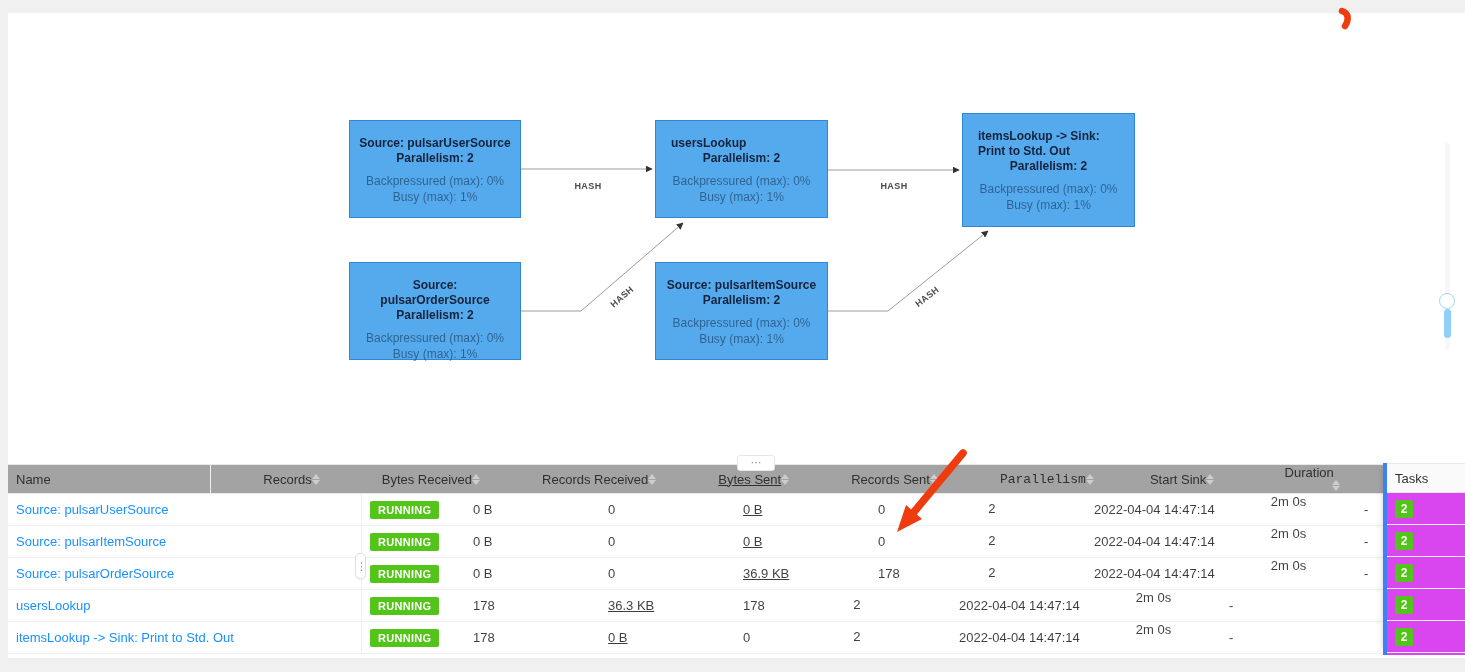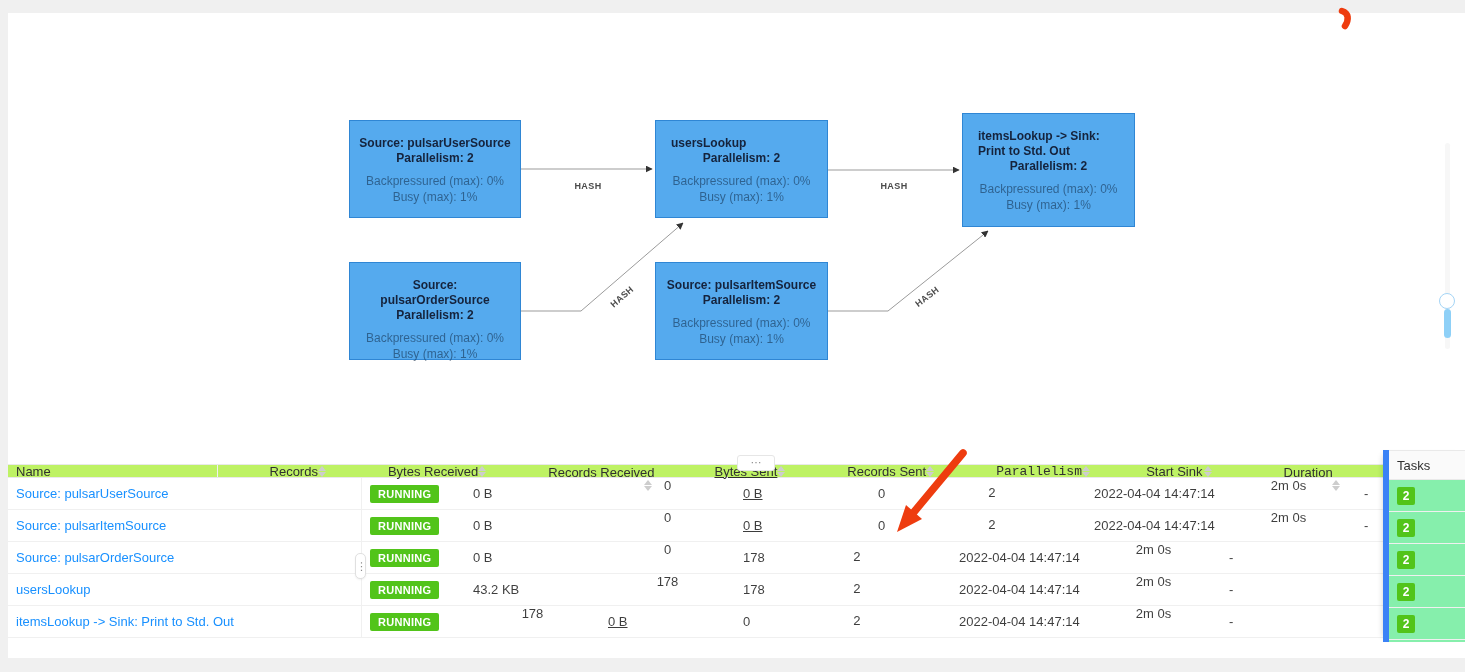--- a/index.html
+++ b/index.html
@@ -39,48 +39,48 @@
   .expander { position:absolute; left:729px; top:442px; width:38px; height:16px;
     background:#fff; border:1px solid #e6e6e6; border-radius:3px; z-index:6;
     color:#8c8c8c; font-size:11px; line-height:12px; text-align:center; cursor:pointer; }
   .drag-handle { position:absolute; left:347px; top:540px; width:11px; height:26px;
     background:#fff; border:1px solid #e0e0e0; border-radius:5px; z-index:6;
     color:#8c8c8c; font-size:11px; line-height:24px; text-align:center; cursor:col-resize;
     box-shadow:0 1px 2px rgba(0,0,0,.06); }
 
   
   .table-wrap { position:absolute; left:0; top:451px; width:1457px; }
-  .thead { display:flex; height:14px; background:#bef264;
+  .thead { display:flex; height:30px; background:#a3a3a3;
     border-top:1px solid #e9e9e9; border-bottom:1px solid #e9e9e9;gap:44px; }
   .th { display:flex; align-items:center; padding:0 8px; font-size:13px;
     font-weight:500; color:#303030; white-space:nowrap; overflow:visible; }
   .tr { display:flex; height:32px; background:#fff; border-bottom:1px solid #f0f0f0; }
   .td { display:flex; align-items:center; padding:0 8px; font-size:13px;
     color:rgba(0,0,0,0.76); white-space:nowrap; overflow:hidden; }
   .col-name  { width:354px; border-right:1px solid #f0f0f0; }
   .col-status{ width:103px; }
   .col-brecv { width:135px; }
-  .col-rrecv { width:135px;flex-direction:column; }
+  .col-rrecv { width:135px; }
   .col-bsent { width:135px;text-decoration:underline; }
   .col-rsent { width:110px; }
   .col-par   { width:106px;font-family:Liberation Mono, monospace; }
   .col-stime { width:135px; }
   .col-dur   { width:135px;flex-direction:column; }
   .col-etime { flex:1; }
   .sorter { margin-left:auto; display:flex; flex-direction:column; align-items:center;
     gap:1px; cursor:pointer; padding-right:2px; }
   .caret-up   { width:0; height:0; border-left:4px solid transparent;
     border-right:4px solid transparent; border-bottom:5px solid #cdcdcd; }
   .caret-down { width:0; height:0; border-left:4px solid transparent;
     border-right:4px solid transparent; border-top:5px solid #cdcdcd; }
   a.vlink { color:#1890ff; text-decoration:none; cursor:pointer; }
   .badge { display:inline-block; background:#52c41a; color:#fff; font-size:11px;
     font-weight:bold; letter-spacing:.3px; padding:3px 8px; border-radius:2px; }
-  .tasks-col { position:absolute; left:1375px; top:437px; width:82px; height:192px;
-    background:#86efac; border-left:6px solid #3b82f6;
+  .tasks-col { position:absolute; left:1375px; top:450px; width:82px; height:192px;
+    background:#d946ef; border-left:4px solid #3b82f6;
     box-shadow:-5px 0 6px -5px rgba(0,0,0,0.18); z-index:5; }
   .tasks-head { height:30px; background:#fafafa; border-top:1px solid #e9e9e9;
     border-bottom:1px solid #e9e9e9; display:flex; align-items:center; padding:0 8px;
     font-size:13px; font-weight:500; color:#303030; }
   .tasks-cell { height:32px; display:flex; align-items:center; padding:0 8px;
     border-bottom:1px solid #f0f0f0; }
   .task-badge { display:inline-flex; width:18px; height:18px; align-items:center;
     justify-content:center; background:#52c41a; color:#fff; font-size:12px;
     font-weight:bold; border-radius:2px; }
 
@@ -245,35 +245,36 @@
     </div>
     <div class="tr">
       <div class="td col-name">
           <a class="vlink">Source: pulsarOrderSource</a>
         </div>
       <div class="td col-status">
           <span class="badge">RUNNING</span>
         </div>
       <div class="td col-brecv">0 B</div>
       <div class="td col-rrecv">0</div>
+      <div class="td col-bsent">36.9 KB</div>
       <div class="td col-rsent">178</div>
       <div class="td col-par">2</div>
       <div class="td col-stime">2022-04-04 14:47:14</div>
       <div class="td col-dur">2m 0s</div>
       <div class="td col-etime">-</div>
     </div>
     <div class="tr">
       <div class="td col-name">
           <a class="vlink">usersLookup</a>
         </div>
       <div class="td col-status">
           <span class="badge">RUNNING</span>
         </div>
-      <div class="td col-brecv">43.2 KB</div>
       <div class="td col-rrecv">178</div>
+      <div class="td col-bsent">36.3 KB</div>
       <div class="td col-rsent">178</div>
       <div class="td col-par">2</div>
       <div class="td col-stime">2022-04-04 14:47:14</div>
       <div class="td col-dur">2m 0s</div>
       <div class="td col-etime">-</div>
     </div>
     <div class="tr">
       <div class="td col-name">
           <a class="vlink">itemsLookup -&gt; Sink: Print to Std. Out</a>
         </div>

